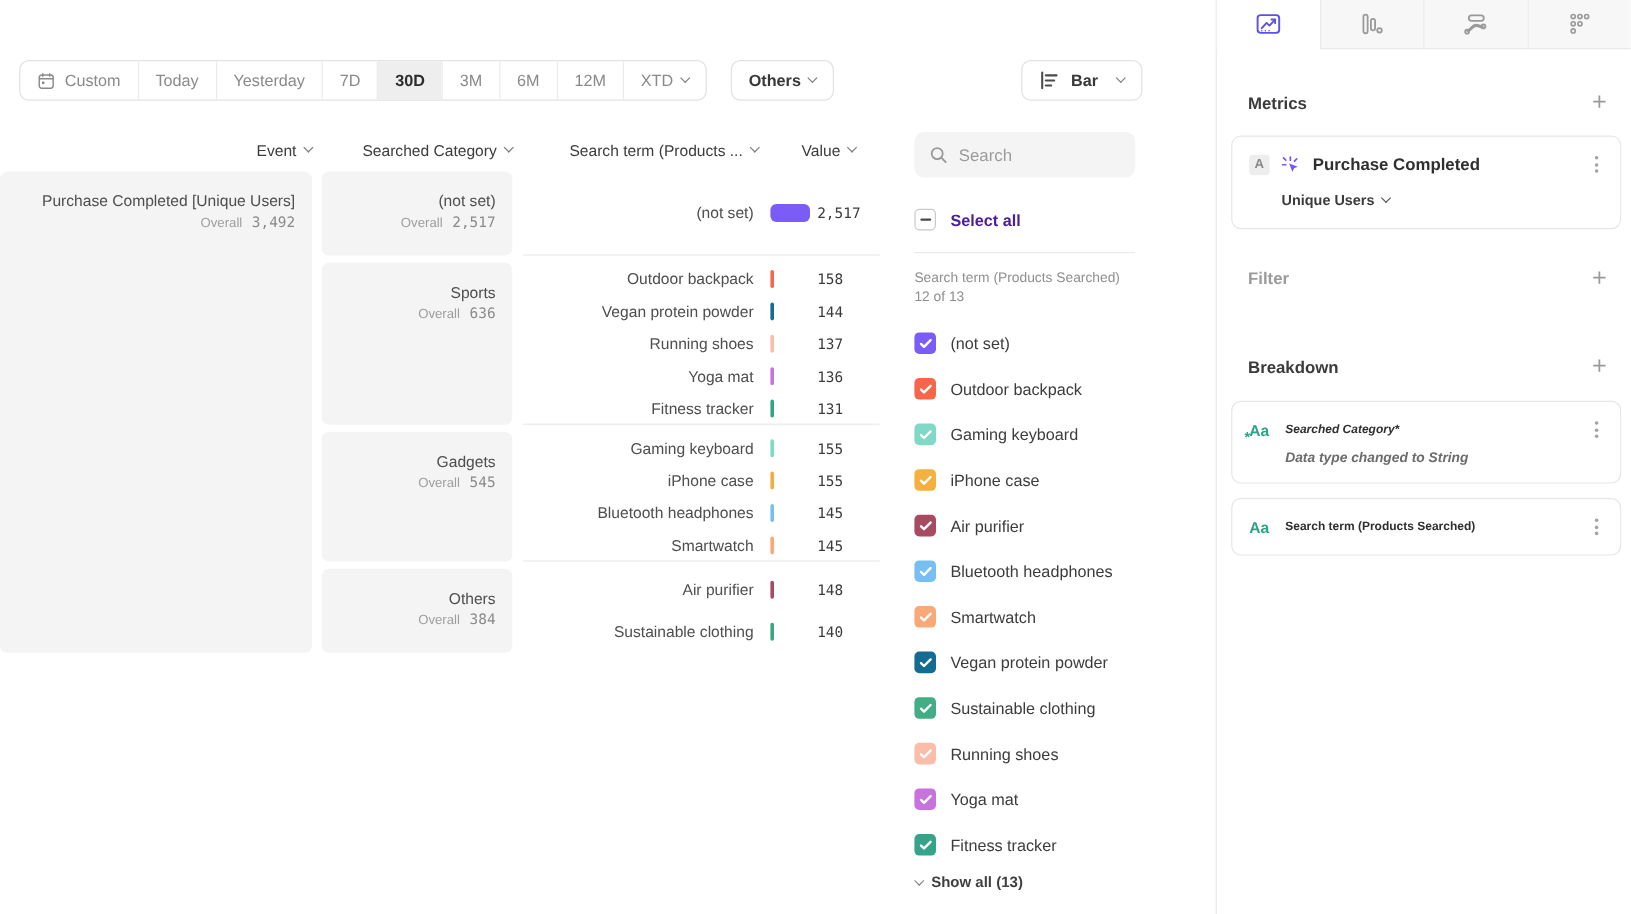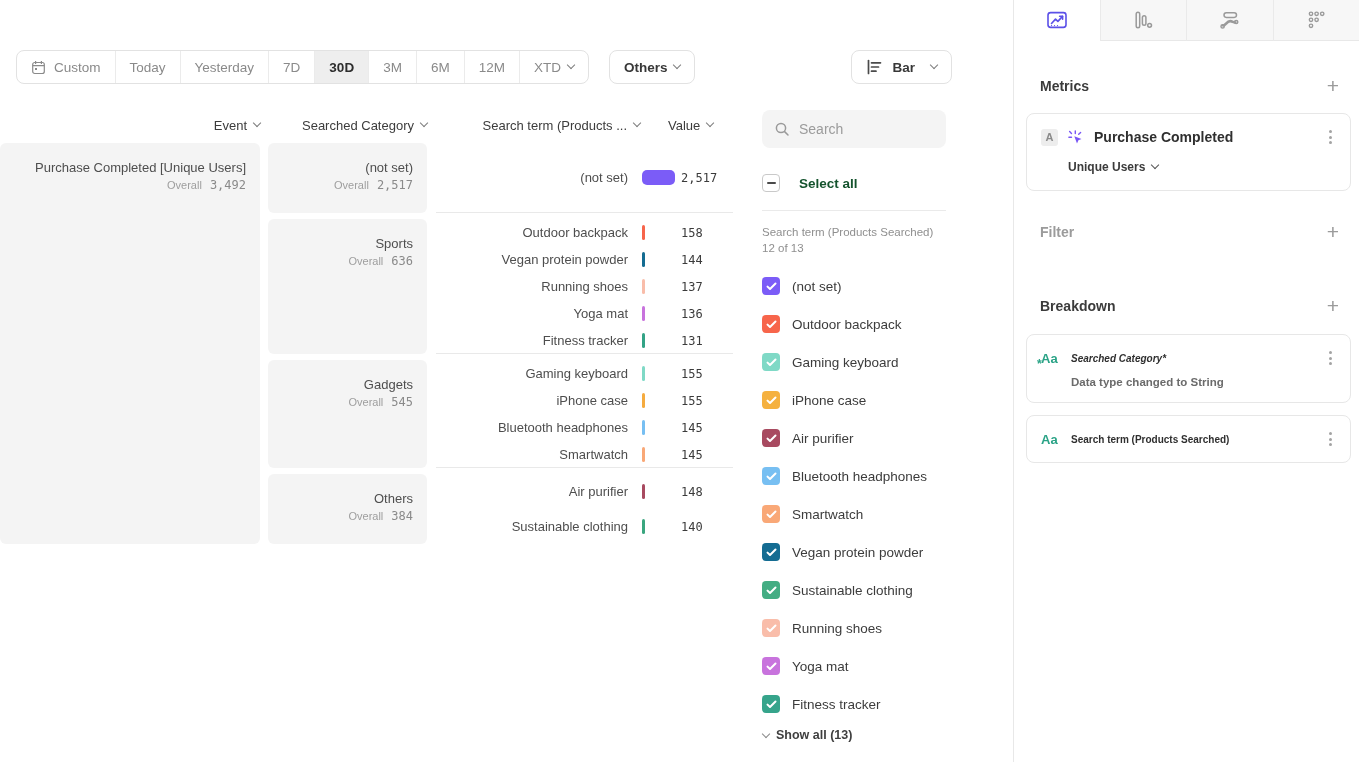--- a/index.html
+++ b/index.html
@@ -24,21 +24,21 @@
     padding:0 14px; font-size:13.5px; font-weight:700; color:#383838; background:#fff; cursor:pointer; }
   .compare { margin-left:20px; }
   .bar-btn { margin-left:auto; gap:9px; }
 
   
   .head-row { position:absolute; top:112px; left:14px; width:733px; display:flex;
     align-items:center; height:26px; font-size:13px; color:#3c3c3c;text-align:right; }
   .hcell { display:flex; align-items:center; justify-content:flex-end; }
   .h-event { width:260px; margin-right:8px; padding-right:14px; }
   .h-cat { width:159px; margin-right:9px; padding-right:14px; }
-  .h-terms { flex:1; display:flex; align-items:center; }
+  .h-terms { flex:1; display:flex; align-items:center;gap:8px; }
   .h-term { flex:1; display:flex; justify-content:flex-end; align-items:center; padding-right:2px; }
   .h-value { width:91px; margin-left:14px; padding-left:12px; display:flex; align-items:center; }
 
   .grid { position:absolute; top:143px; left:0; width:733px; display:flex; }
   .event-col { width:260px; margin-right:8px; }
   .groups-col { flex:1; }
   .gbox { background:#f4f4f4; border-radius:6px; display:flex; flex-direction:column;
     align-items:flex-end; padding:16px 14px 0 10px; }
   .gbox-label { font-size:13px; color:#4e4e4e; line-height:17px; }
   .overall { display:flex; align-items:baseline; margin-top:2px; }
@@ -58,21 +58,21 @@
   .legend { position:absolute; left:762px; top:110px; width:184px; }
   .search-box { display:flex; align-items:center; height:38px; background:#f4f4f4;
     border-radius:8px; padding:0 12px; }
   .search-box input { border:none; outline:none; background:transparent; font-size:14px;
     color:#3c3c3c; width:100%; margin-left:9px; font-family:"Liberation Sans",sans-serif; }
   .search-box input::placeholder { color:#9b9b9b; }
   .select-all { display:flex; align-items:center; margin-top:26px; cursor:pointer; }
   .sa-box { width:18px; height:18px; border:1.5px solid #c9c9c9; border-radius:4px;
     display:flex; align-items:center; justify-content:center; background:#fff; flex:none; }
   .sa-minus { width:9px; height:2px; background:#4a4a4a; border-radius:1px; }
-  .sa-label { margin-left:19px; font-size:13.5px; font-weight:700; color:#14532d; }
+  .sa-label { margin-left:12px; font-size:13.5px; font-weight:700; color:#4c1d95; }
   .l-divider { height:1px; background:#eaeaea; margin-top:18px; }
   .l-caption { margin-top:13px; font-size:11.5px; line-height:16px; color:#8f8f8f; width:180px; }
   .l-list { margin-top:11px; }
   .litem { display:flex; align-items:center; height:38px; cursor:pointer; }
   .cbox { width:18px; height:18px; border-radius:4px; display:flex; align-items:center;
     justify-content:center; flex:none; }
   .llabel { margin-left:12px; font-size:13.5px; color:#3c3c3c; white-space:nowrap; }
   .show-all { display:flex; align-items:center; margin-top:5px; font-size:12.5px;
     font-weight:700; color:#3f3f3f; cursor:pointer; }
   .show-all .chev { margin:0 7px 0 1px; top:-1px; color:#8a8a8a; }
@@ -104,21 +104,21 @@
   .m-title { margin-left:11px; font-size:14px; font-weight:600; color:#2f2f2f; flex:1; white-space:nowrap; }
   .kebab { display:flex; flex-direction:column; gap:2.5px; padding:2px 4px; cursor:pointer; flex:none; }
   .kebab i { width:3px; height:3px; border-radius:50%; background:#a3a3a3; }
   .m-sub { display:flex; align-items:center; margin:14px 0 2px 27px; font-size:12px;
     font-weight:700; color:#3b3b3b; cursor:pointer; }
   .m-sub .chev { color:#555; }
   .aa-icon { font-size:13px; font-weight:700; color:#2aa386; position:relative; flex:none; width:20px; }
   .aa-star { position:absolute; left:-4px; bottom:-5px; font-size:12px; color:#2aa386; }
   .bd-label { margin-left:10px; font-size:10px; font-weight:600; color:#2f2f2f; flex:1; white-space:nowrap; }
   .bd-label.ital { font-style:italic; }
-  .bd-note { margin:9px 0 0 30px; font-size:11.5px; font-weight:600; color:#6b6b6b; }
+  .bd-note { margin:9px 0 0 30px; font-size:11.5px; font-weight:600; color:#6b6b6b;font-style:italic; }
 </style>
 </head>
 <body>
 
 <div class="app">
 
   <div class="toolbar">
     <div class="range-group">
         <div class="seg">
           <span class="cal">

